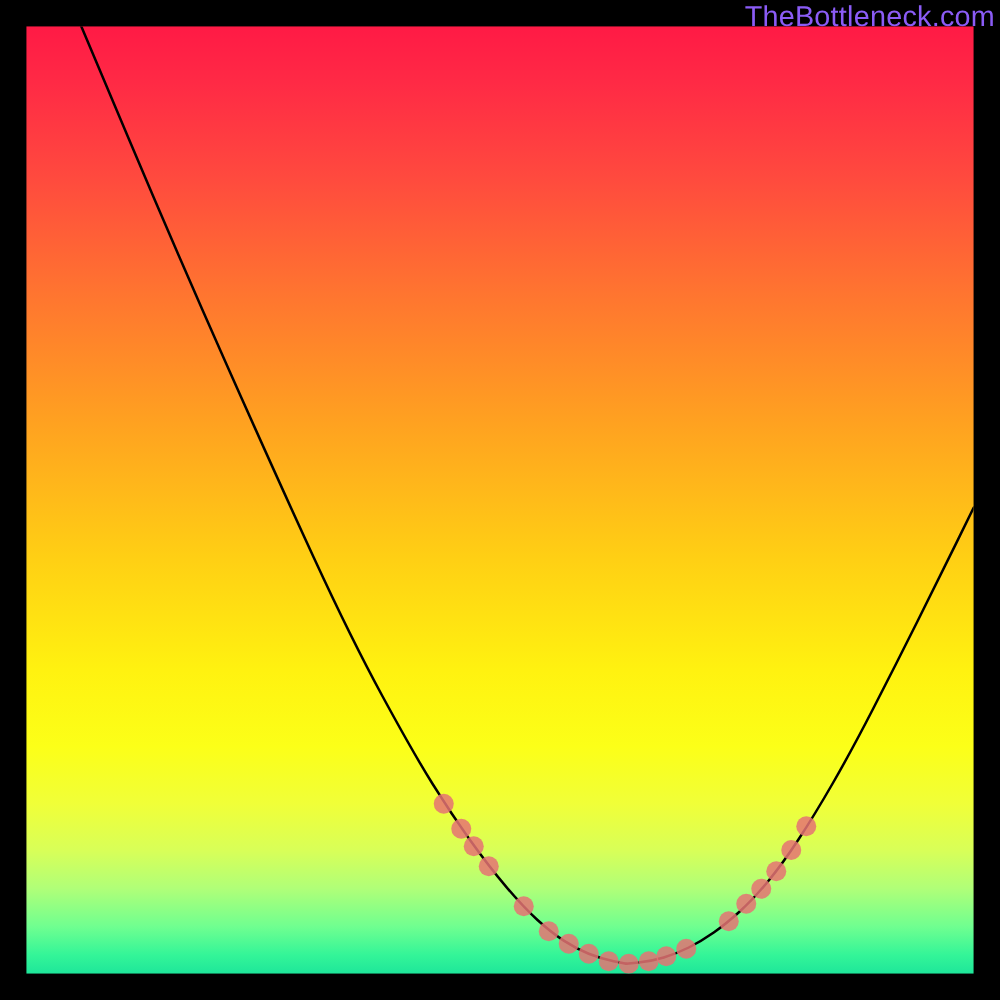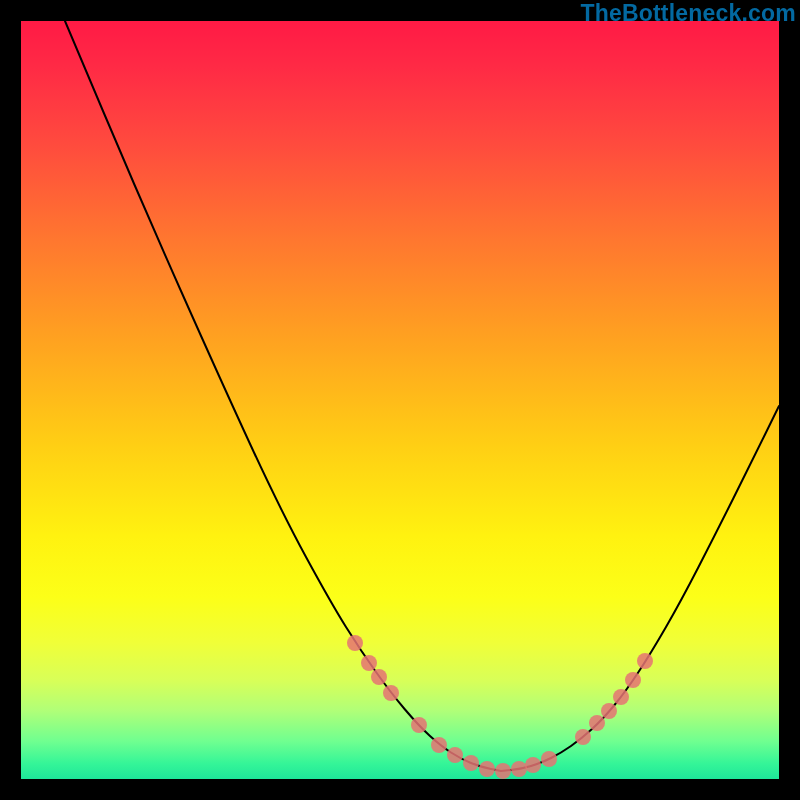--- a/index.html
+++ b/index.html
@@ -37,22 +37,22 @@
       #34f598 98%,
       #1ee69a 100%
     );
   }
   .watermark {
     position: absolute;
     top: 0px;
     right: 4px;
     font-family: Arial, Helvetica, sans-serif;
     font-size: 23px;
-    font-weight: 700;
-    color: #0369a1;
+    font-weight: 400;
+    color: #8b5cf6;
     letter-spacing: 0.2px;
   }
   svg.curve {
     position: absolute;
     inset: 0;
     width: 758px;
     height: 758px;
   }
   .curve-path {
     fill: none;

